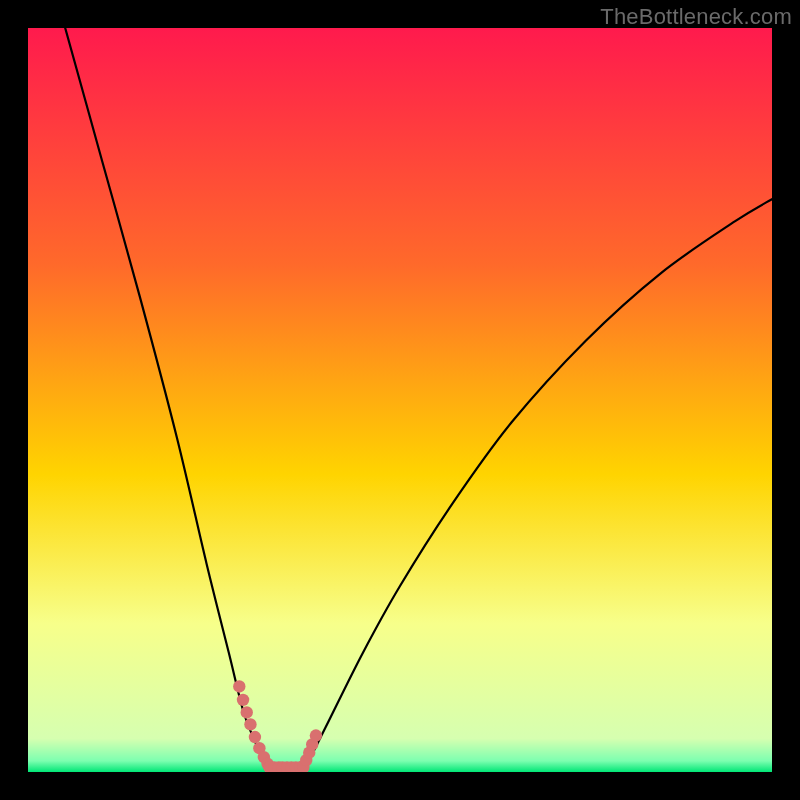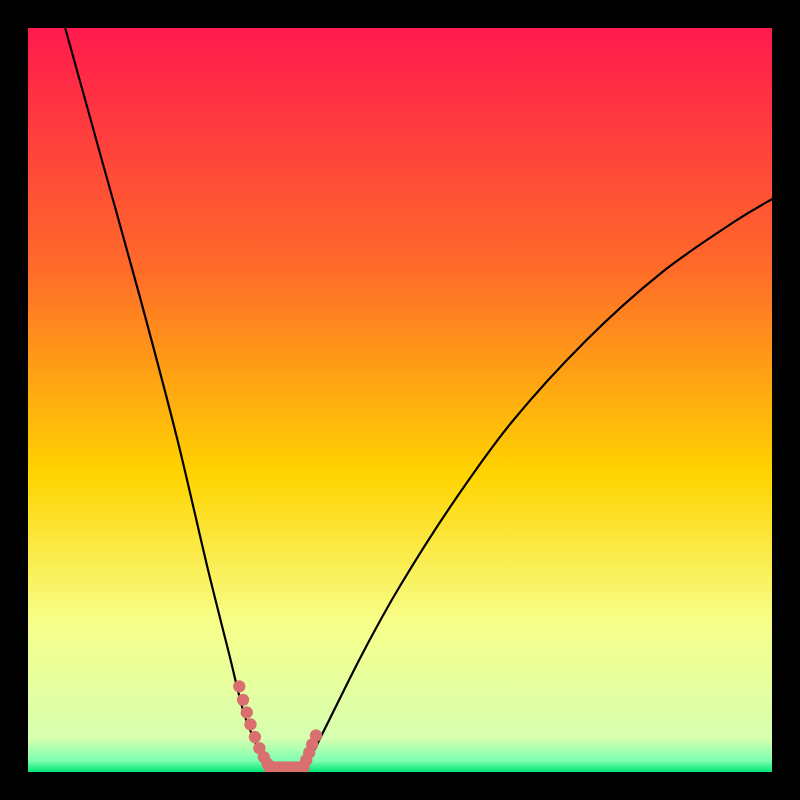--- a/index.html
+++ b/index.html
@@ -33,20 +33,21 @@
     font-weight: 500;
     letter-spacing: 0.2px;
     user-select: none;
   }
   svg { display: block; }
 </style>
 </head>
 <body>
 
 <div class="frame">
+  <div class="watermark">TheBottleneck.com</div>
   <div class="plot">
     <svg id="chart-svg" width="744" height="744" viewBox="0 0 744 744" preserveAspectRatio="none">
         <defs>
           <linearGradient id="bg-grad" x1="0" y1="0" x2="0" y2="1">
             <stop offset="0%" stop-color="#ff1a4d"></stop>
             <stop offset="32%" stop-color="#ff6a2a"></stop>
             <stop offset="60%" stop-color="#ffd400"></stop>
             <stop offset="80%" stop-color="#f7ff8a"></stop>
             <stop offset="95.5%" stop-color="#d6ffb0"></stop>
             <stop offset="98.5%" stop-color="#7dffb0"></stop>

